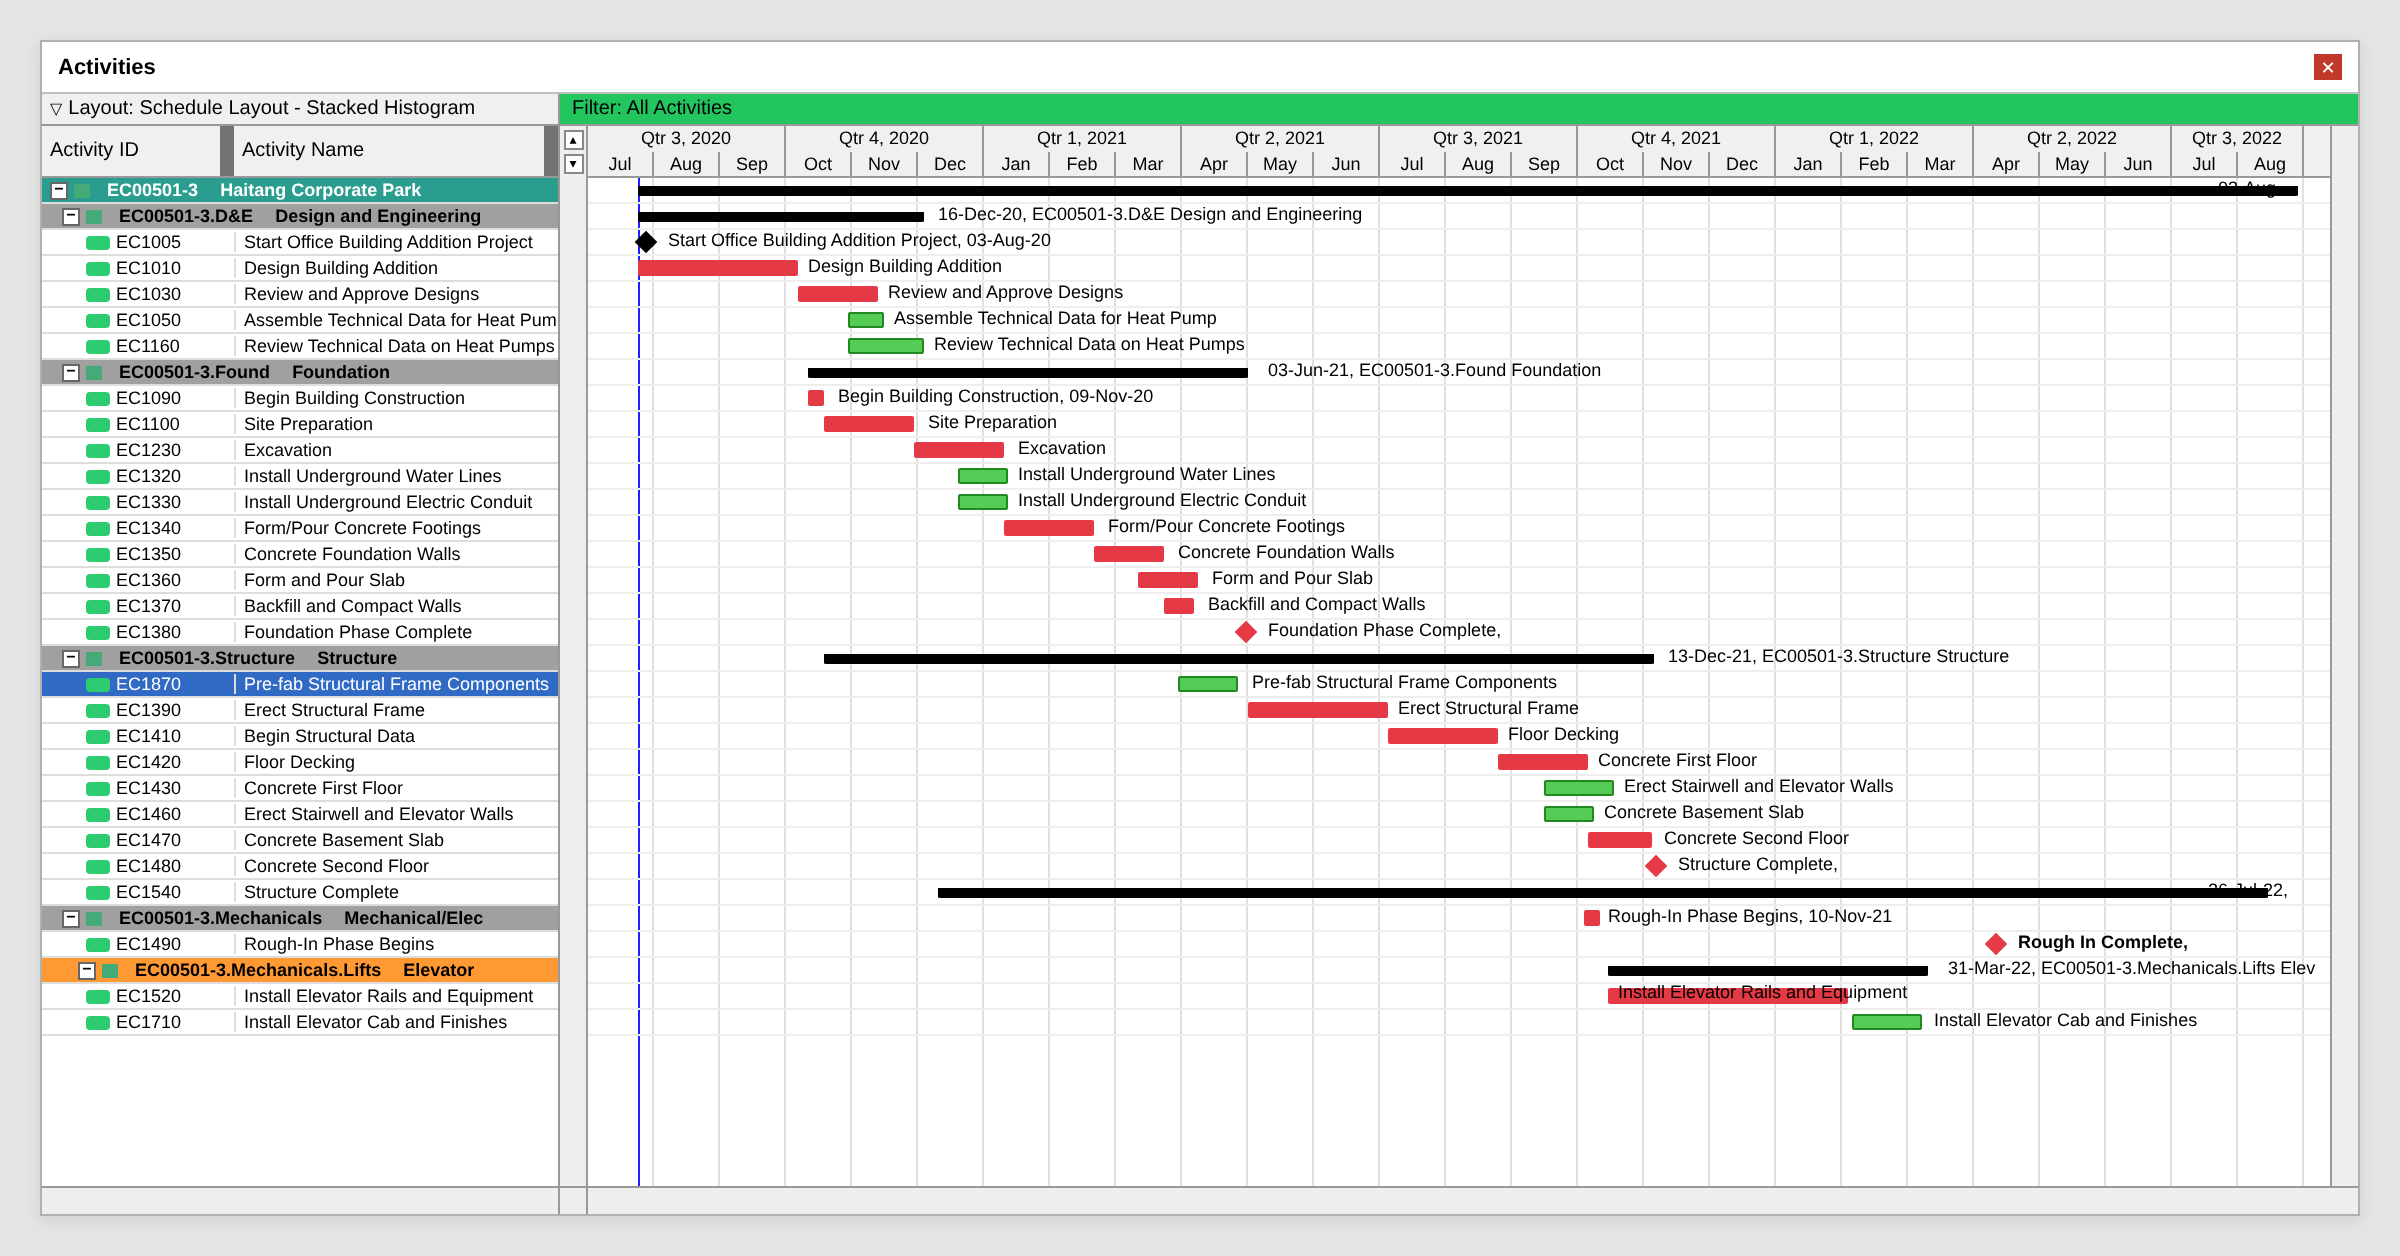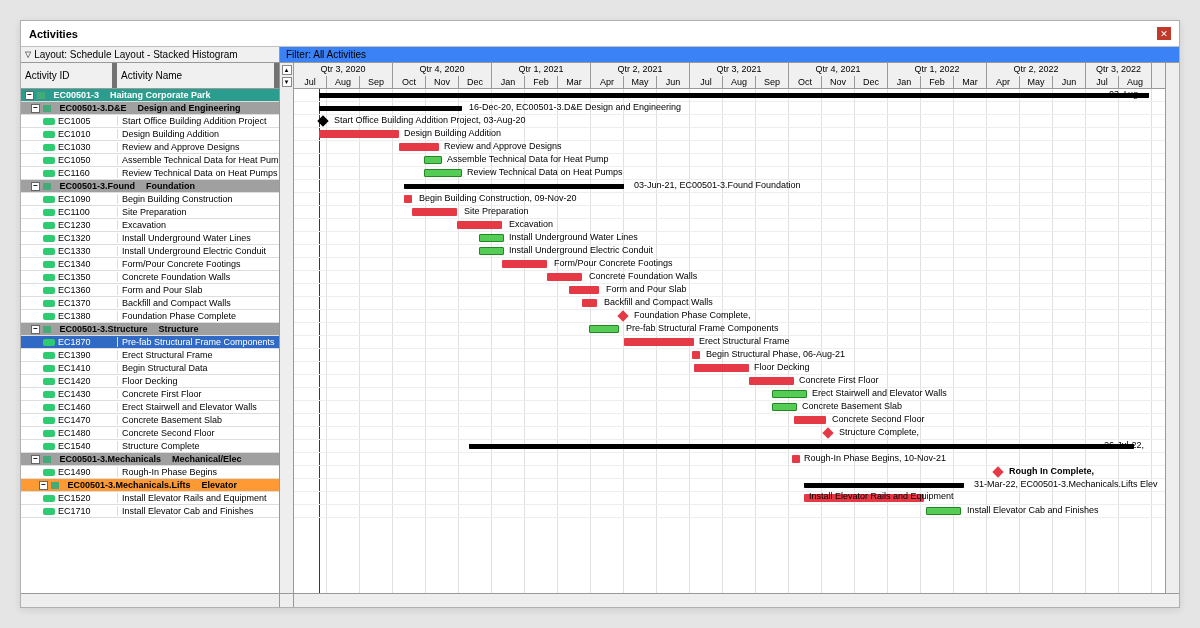--- a/index.html
+++ b/index.html
@@ -4,25 +4,25 @@
 <style>
   * { box-sizing: border-box; margin: 0; padding: 0; }
   body { background: #e5e5e5; font-family: Tahoma, Arial, sans-serif; font-size: 10px; color: #000; padding: 20px; }
   .window { width: 1160px; height: 588px; background: #fff; border: 1px solid #b0b0b0; margin: 0 auto; box-shadow: 0 2px 8px rgba(0,0,0,0.1); display: flex; flex-direction: column; }
   .titlebar { display: flex; align-items: center; padding: 6px 8px; border-bottom: 1px solid #c0c0c0; background: #fff; }
   .titlebar-text { font-weight: bold; font-size: 11px; flex: 1; }
   .close-btn { width: 14px; height: 13px; background: #c0392b; color: #fff; display: flex; align-items: center; justify-content: center; font-size: 9px; cursor: pointer; }
   .toolbar { display: flex; border-bottom: 1px solid #999; font-size: 10px; }
   .toolbar-left { width: 259px; border-right: 1px solid #999; display: flex; align-items: center; padding: 2px 4px; background: #f0f0f0; }
   .toolbar-left .chevron { font-size: 8px; margin-right: 3px; }
-  .toolbar-right { flex: 1; padding: 2px 6px; background: #3b82f6; display: flex; align-items: center; }
+  .toolbar-right { flex: 1; padding: 2px 6px; background: #22c55e; display: flex; align-items: center; }
   .content { flex: 1; display: flex; overflow: hidden; }
   .left-panel { width: 259px; border-right: 1px solid #999; display: flex; flex-direction: column; overflow: hidden; }
   .col-headers { display: flex; background: #f0f0f0; border-bottom: 1px solid #999; height: 26px; }
-  .col-h { border-right: 5px solid #737373; padding: 2px 4px; display: flex; align-items: center; font-size: 10px; text-align: center; }
+  .col-h { border-right: 7px solid #737373; padding: 2px 4px; display: flex; align-items: center; font-size: 10px; text-align: center; }
   .col-h.id { width: 96px; }
   .col-h.name { flex: 1; }
   .tree { flex: 1; overflow-y: hidden; }
   .row { display: flex; height: 13px; align-items: center; border-bottom: 1px solid #ddd; font-size: 9px; white-space: nowrap; overflow: hidden; }
   .row .cell-id { width: 96px; padding-left: 4px; display: flex; align-items: center; gap: 3px; overflow: hidden; }
   .row .cell-name { flex: 1; padding-left: 4px; overflow: hidden; border-left: 1px solid #ddd; }
   .row.level0 { background: #2a9d8f; color: #fff; font-weight: bold; }
   .row.level0 .cell-id { width: auto; }
   .row.level1 { background: #a0a0a0; color: #000; font-weight: bold; }
   .row.level1 .cell-id { width: auto; }
@@ -449,30 +449,30 @@
             <div class="grow">
                 <div class="bar crit" style="left:288px;width:15px;"></div>
                 <span class="barlabel" style="left:310px;">Backfill and Compact Walls</span>
               </div>
             <div class="grow">
                 <div class="milestone" style="left:325px;background:#e63946;"></div>
                 <span class="barlabel" style="left:340px;">Foundation Phase Complete,</span>
               </div>
 
             <div class="grow">
+                <div class="bar summary" style="left:118px;width:415px;"></div>
+                <span class="barlabel" style="left:540px;">13-Dec-21, EC00501-3.Structure  Structure</span>
+              </div>
+            <div class="grow">
                 <div class="bar task" style="left:295px;width:30px;"></div>
                 <span class="barlabel" style="left:332px;">Pre-fab Structural Frame Components</span>
               </div>
             <div class="grow">
                 <div class="bar crit" style="left:330px;width:70px;"></div>
                 <span class="barlabel" style="left:405px;">Erect Structural Frame</span>
-              </div>
-            <div class="grow">
-                <div class="bar crit" style="left:398px;width:8px;"></div>
-                <span class="barlabel" style="left:412px;">Begin Structural Phase, 06-Aug-21</span>
               </div>
             <div class="grow">
                 <div class="bar crit" style="left:400px;width:55px;"></div>
                 <span class="barlabel" style="left:460px;">Floor Decking</span>
               </div>
             <div class="grow">
                 <div class="bar crit" style="left:455px;width:45px;"></div>
                 <span class="barlabel" style="left:505px;">Concrete First Floor</span>
               </div>
             <div class="grow">

